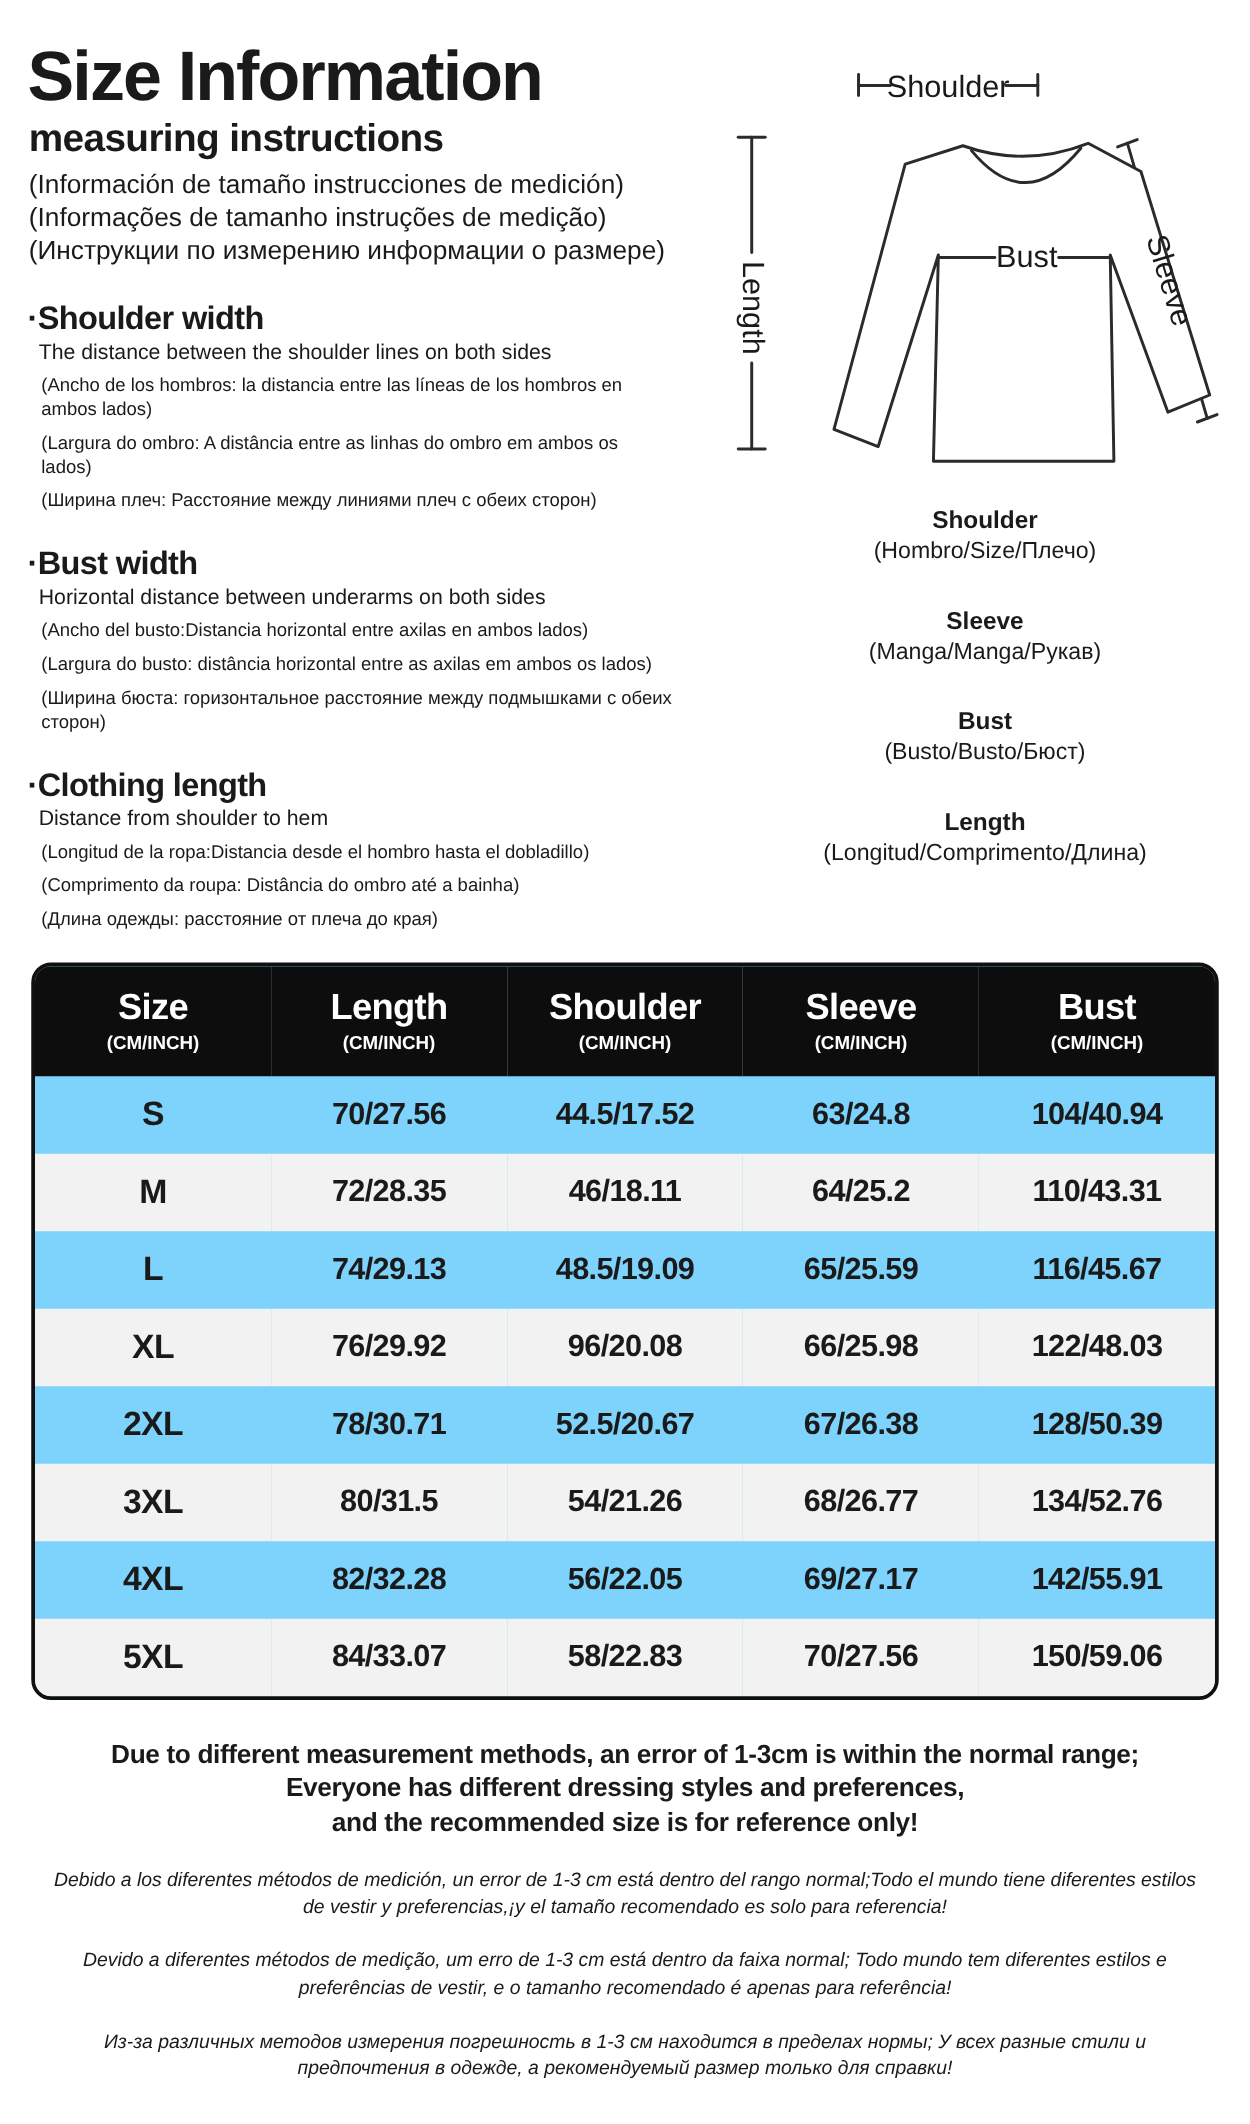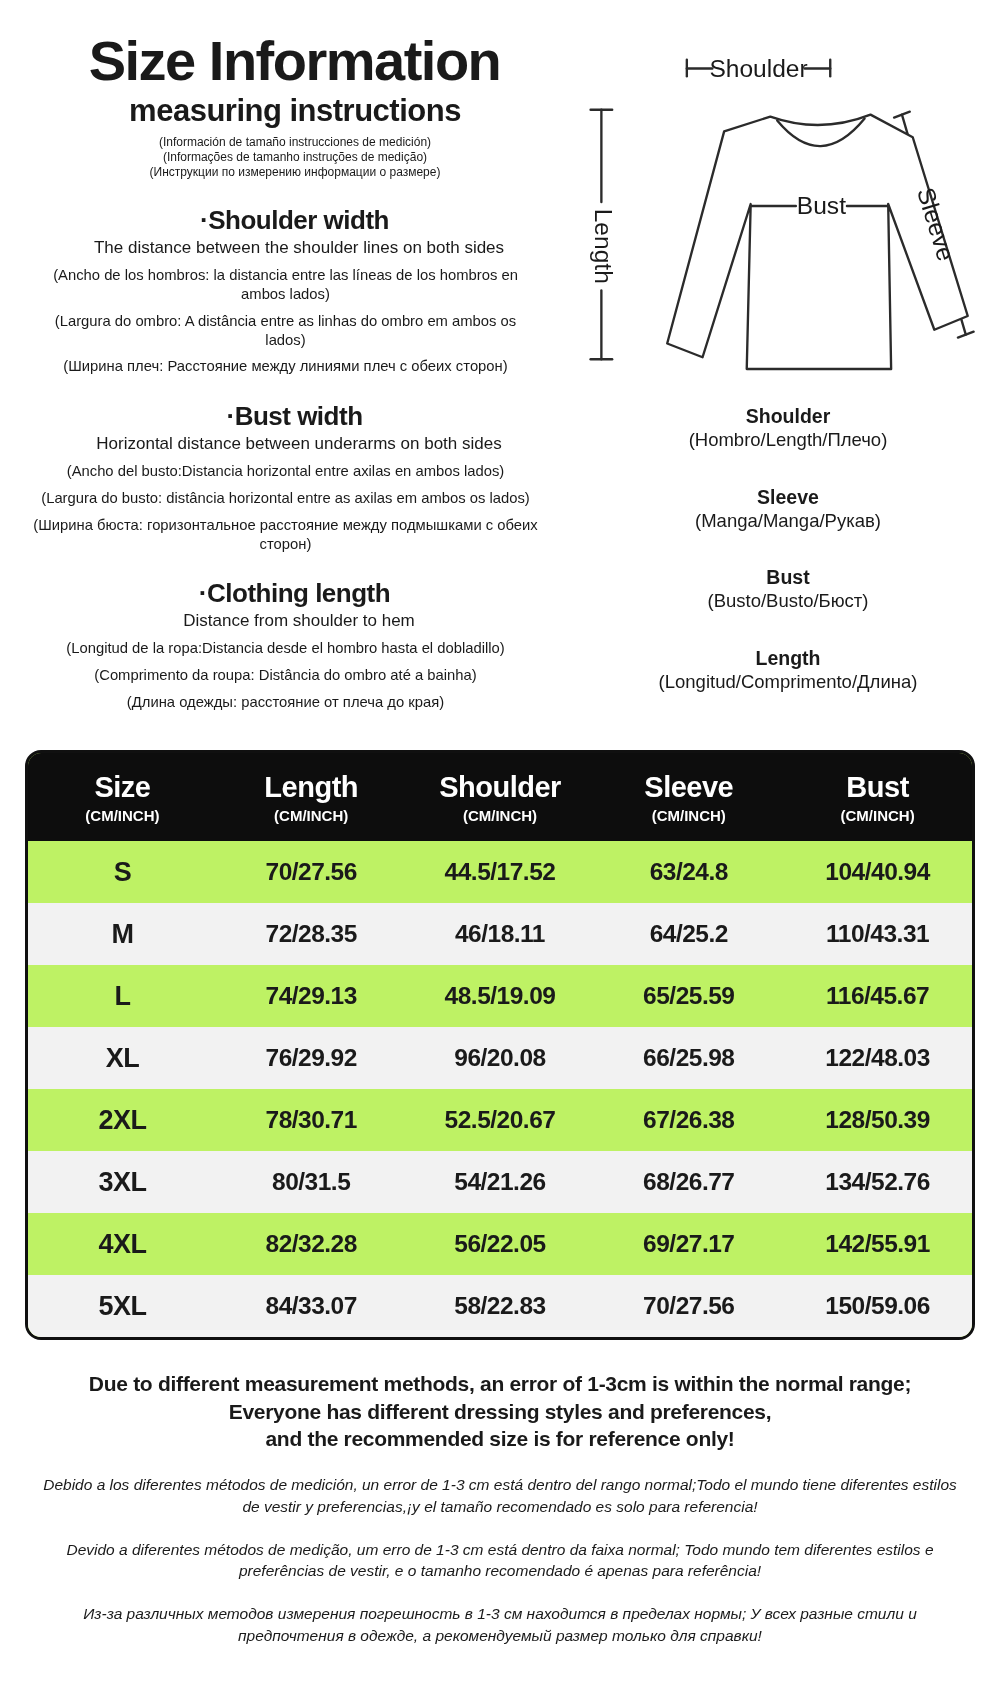--- a/index.html
+++ b/index.html
@@ -2,39 +2,39 @@
 <html><head>
 <meta charset="utf-8">
 <style>
   * { box-sizing: border-box; }
   html,body { margin:0; padding:0; }
   body {
     width:1000px; height:1699px; background:#ffffff; color:#1a1a1a;
     font-family:"Liberation Sans", sans-serif; overflow:hidden;
   }
   .top { display:flex; padding:28px 0 0 22px; }
-  .left-col { width:545px; flex:0 0 545px;text-align:center; }
+  .left-col { width:545px; flex:0 0 545px; }
   .right-col { flex:1; display:flex; flex-direction:column; align-items:center; padding-top:4px; }
 
   .page-title { font-size:56px; font-weight:800; letter-spacing:-1.5px; line-height:1.02; margin:4px 0 0 0; }
   .page-subtitle { font-size:31px; font-weight:800; letter-spacing:-0.5px; margin:4px 0 6px 1px; }
-  .subtitle-tr { font-size:12px; line-height:1.26; margin-left:1px; }
+  .subtitle-tr { font-size:21px; line-height:1.26; margin-left:1px; }
 
   .section { margin-top:27px; }
   .section-title { font-size:26px; font-weight:800; letter-spacing:-0.5px; line-height:1.05; }
   .section-desc { font-size:17px; margin:3px 0 4px 9px; }
   .section-tr { font-size:14.8px; line-height:1.28; margin:8px 0 0 11px; width:505px; }
 
   .diagram-svg { width:442px; height:346px; display:block; }
   .measure-labels { margin-top:26px; text-align:center; }
   .measure-group { margin-bottom:33px; }
   .measure-name { font-size:19.5px; font-weight:700; line-height:1.25; }
   .measure-tr { font-size:18.5px; line-height:1.25; }
 
-  .table-wrap { width:950px; margin:24px auto 0 auto; border:3px solid #101010; border-radius:16px; overflow:hidden; background:#bef264; }
+  .table-wrap { width:950px; margin:24px auto 0 auto; border:3px solid #101010; border-radius:16px; overflow:hidden; background:#7dd3fc; }
   table.size-table { width:100%; border-collapse:collapse; table-layout:fixed; }
   .size-table thead tr { background:#0d0d0d; }
   .size-table th { height:88px; vertical-align:middle; text-align:center; color:#ffffff; padding:0; }
   .col-label { display:block; font-size:29px; font-weight:800; letter-spacing:-0.5px; }
   .col-unit { display:block; font-size:15px; font-weight:700; margin-top:3px; }
   .size-table td { height:62px; text-align:center; vertical-align:middle; font-weight:700; font-size:24.5px; letter-spacing:-0.5px; padding:0; }
   .size-table td.size-cell { font-size:27px; }
   .size-table tbody tr:nth-child(even) { background:#f2f2f2; }
 
   .note-en { margin-top:30px; text-align:center; font-weight:700; font-size:21px; line-height:1.32; letter-spacing:-0.3px; }
@@ -112,21 +112,21 @@
         <text x="195" y="43" text-anchor="middle">Shoulder</text>
         <text x="35" y="222" text-anchor="middle" transform="rotate(90 35 215)">Length</text>
         <text x="259" y="182" text-anchor="middle">Bust</text>
         <text x="374" y="200" text-anchor="middle" transform="rotate(73 374 193)">Sleeve</text>
       </g>
     </svg>
 
     <div class="measure-labels">
       <div class="measure-group">
         <div class="measure-name">Shoulder</div>
-        <div class="measure-tr">(Hombro/Length/Плечо)</div>
+        <div class="measure-tr">(Hombro/Size/Плечо)</div>
       </div>
       <div class="measure-group">
         <div class="measure-name">Sleeve</div>
         <div class="measure-tr">(Manga/Manga/Рукав)</div>
       </div>
       <div class="measure-group">
         <div class="measure-name">Bust</div>
         <div class="measure-tr">(Busto/Busto/Бюст)</div>
       </div>
       <div class="measure-group">

